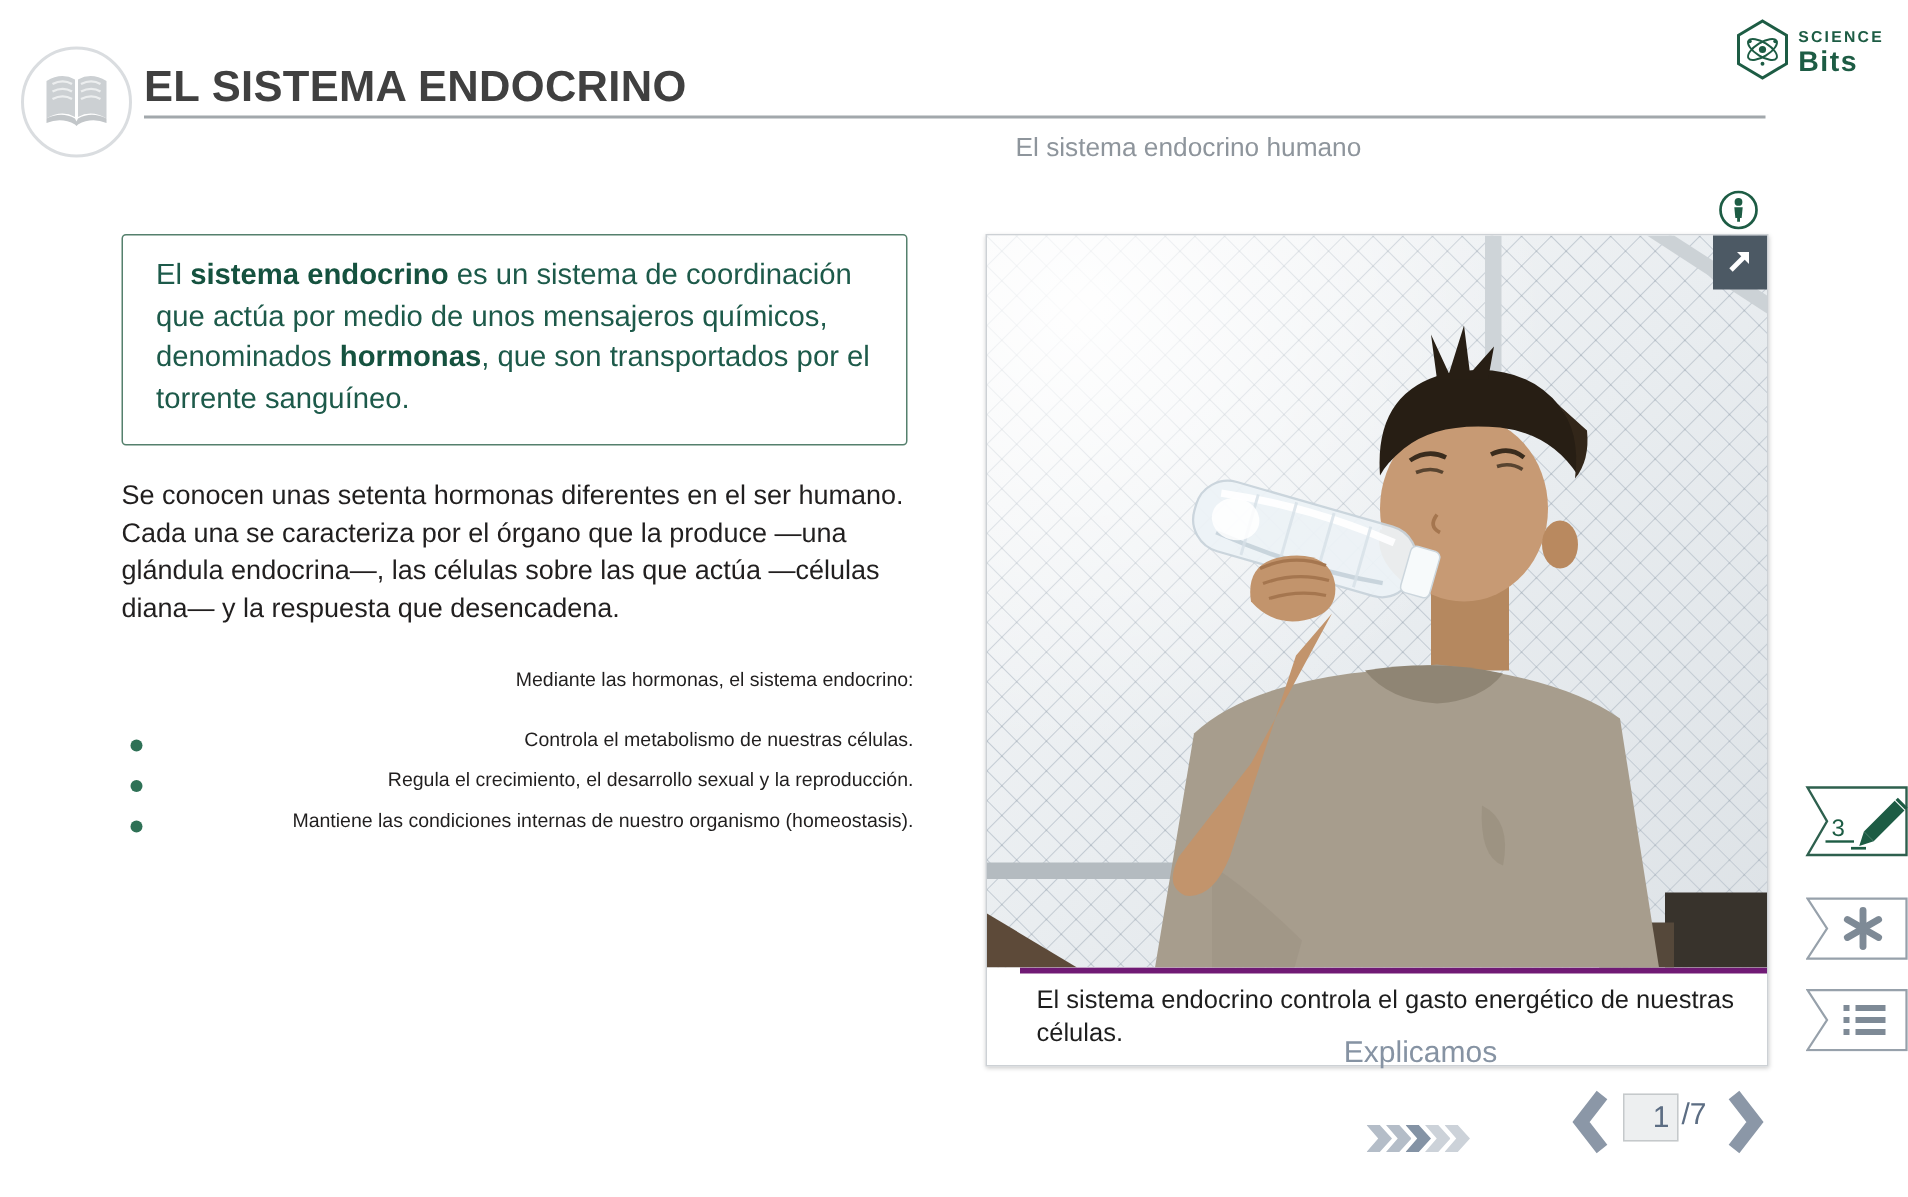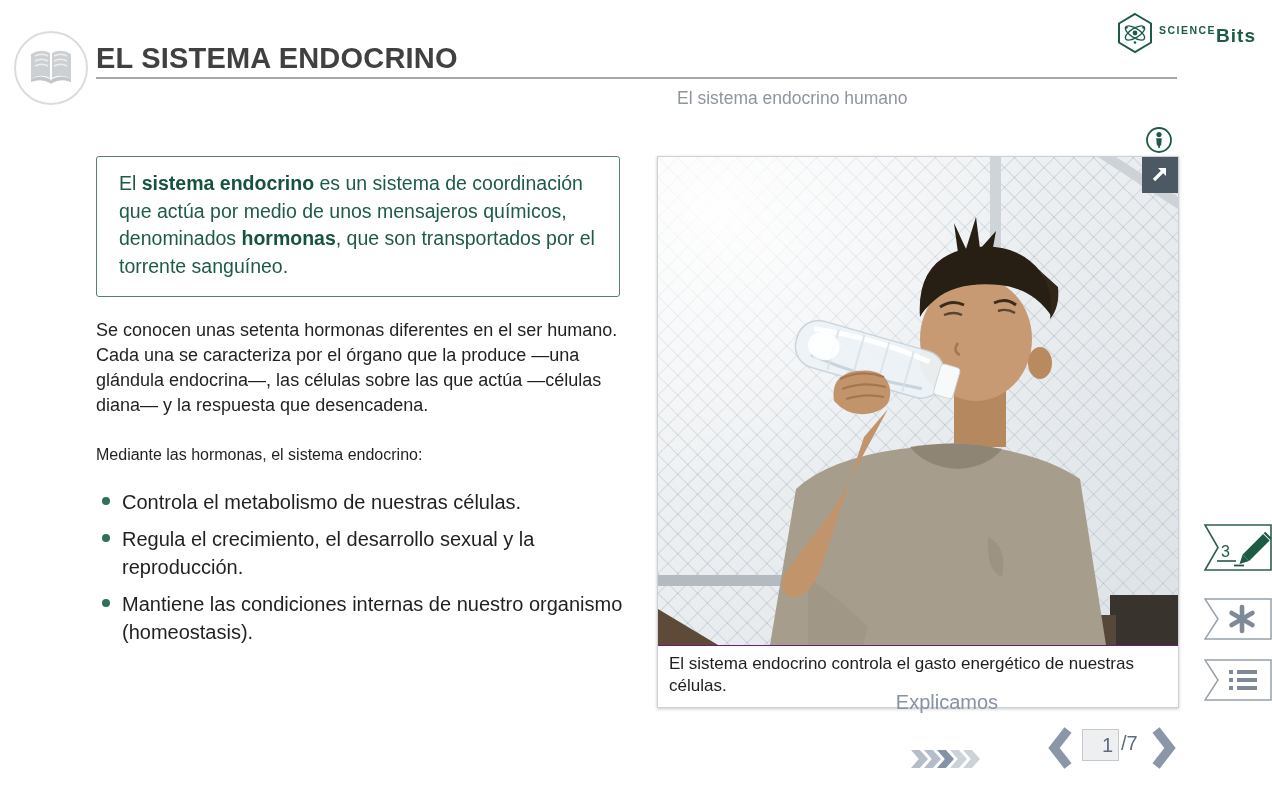--- a/index.html
+++ b/index.html
@@ -9,44 +9,44 @@
   
   .book-badge{position:absolute;left:14px;top:31px;width:70px;height:70px;border-radius:50%;
               border:2px solid #dadde0;display:flex;align-items:center;justify-content:center;background:#fff;}
   .page-title{position:absolute;left:96px;top:42px;margin:0;font-size:29px;font-weight:bold;
               color:#404040;letter-spacing:.2px;}
   .title-rule{position:absolute;left:96px;top:77px;width:1081px;height:0;
               border-top:2px solid #a2a8ac;}
   .subtitle{position:absolute;top:88px;left:677px;width:500px;text-align:left;
             font-size:17.5px;color:#8e959c;}
   .logo{position:absolute;right:16px;top:12px;display:flex;align-items:center;gap:5px;color:#1d5c44;}
-  .logo-text{display:flex;flex-direction:row;line-height:1;}
+  .logo-text{display:flex;flex-direction:column;line-height:1;}
   .logo-line1{font-size:10.5px;font-weight:bold;letter-spacing:1.5px;}
   .logo-line2{font-size:19px;font-weight:bold;letter-spacing:1px;margin-top:1px;}
   .credits-btn{position:absolute;left:1145px;top:126px;width:28px;height:28px;cursor:pointer;background:none;border:none;padding:0;}
 
   
-  .left-col{position:absolute;left:96px;top:156px;width:528px;color:#211f1f;}
+  .left-col{position:absolute;left:81px;top:156px;width:528px;color:#211f1f;}
   .intro-box{border:1.5px solid #55806d;border-radius:3px;padding:13px 18px 15px 22px;
              width:482px;color:#1d5a4a;font-size:19.5px;line-height:1.42;}
   .intro-box b{color:#15523f;}
   .body-text{font-size:18px;line-height:1.4;margin:21px 0 0 0;}
-  .lead-in{font-size:16px;line-height:1.4;margin:25px 0 0 0;}
+  .lead-in{font-size:13px;line-height:1.4;margin:25px 0 0 0;text-align:right;}
   ul.bullets{list-style:none;margin:22px 0 0 0;padding:0;}
-  ul.bullets li{position:relative;padding-left:26px;font-size:20px;line-height:1.4;margin-bottom:9px;}
+  ul.bullets li{position:relative;padding-left:26px;font-size:13px;line-height:1.4;margin-bottom:9px;text-align:right;}
   ul.bullets li::before{content:"";position:absolute;left:6px;top:9px;width:8px;height:8px;
                         border-radius:50%;background:#2e7156;}
 
   
   .figure{position:absolute;left:657px;top:156px;width:522px;background:#fff;
           border:1px solid #cdd1d5;box-shadow:0 1px 3px rgba(0,0,0,.22);box-sizing:border-box;}
   .photo{display:block;width:520px;height:488px;}
   .expand-btn{position:absolute;top:0;right:0;width:36px;height:36px;background:#4c5964;
               border:none;padding:0;cursor:pointer;display:flex;align-items:center;justify-content:center;}
-  .caption{border-top:1px solid #701a75;padding:7px 11px 9px 11px;font-size:17px;line-height:1.32;color:#1e1e1e;}
+  .caption{border-top:4px solid #701a75;padding:7px 11px 9px 11px;font-size:17px;line-height:1.32;color:#1e1e1e;margin-left:22px;}
 
   
   .edge-tab{position:absolute;left:1204px;background:none;border:none;padding:0;cursor:pointer;}
   .tab-notes{top:512px;}
   .tab-asterisk{top:598px;}
   .tab-list{top:659px;}
 
   
   .section-label{position:absolute;left:847px;top:691px;width:200px;text-align:center;
                  font-size:20px;color:#8693a3;cursor:pointer;}

